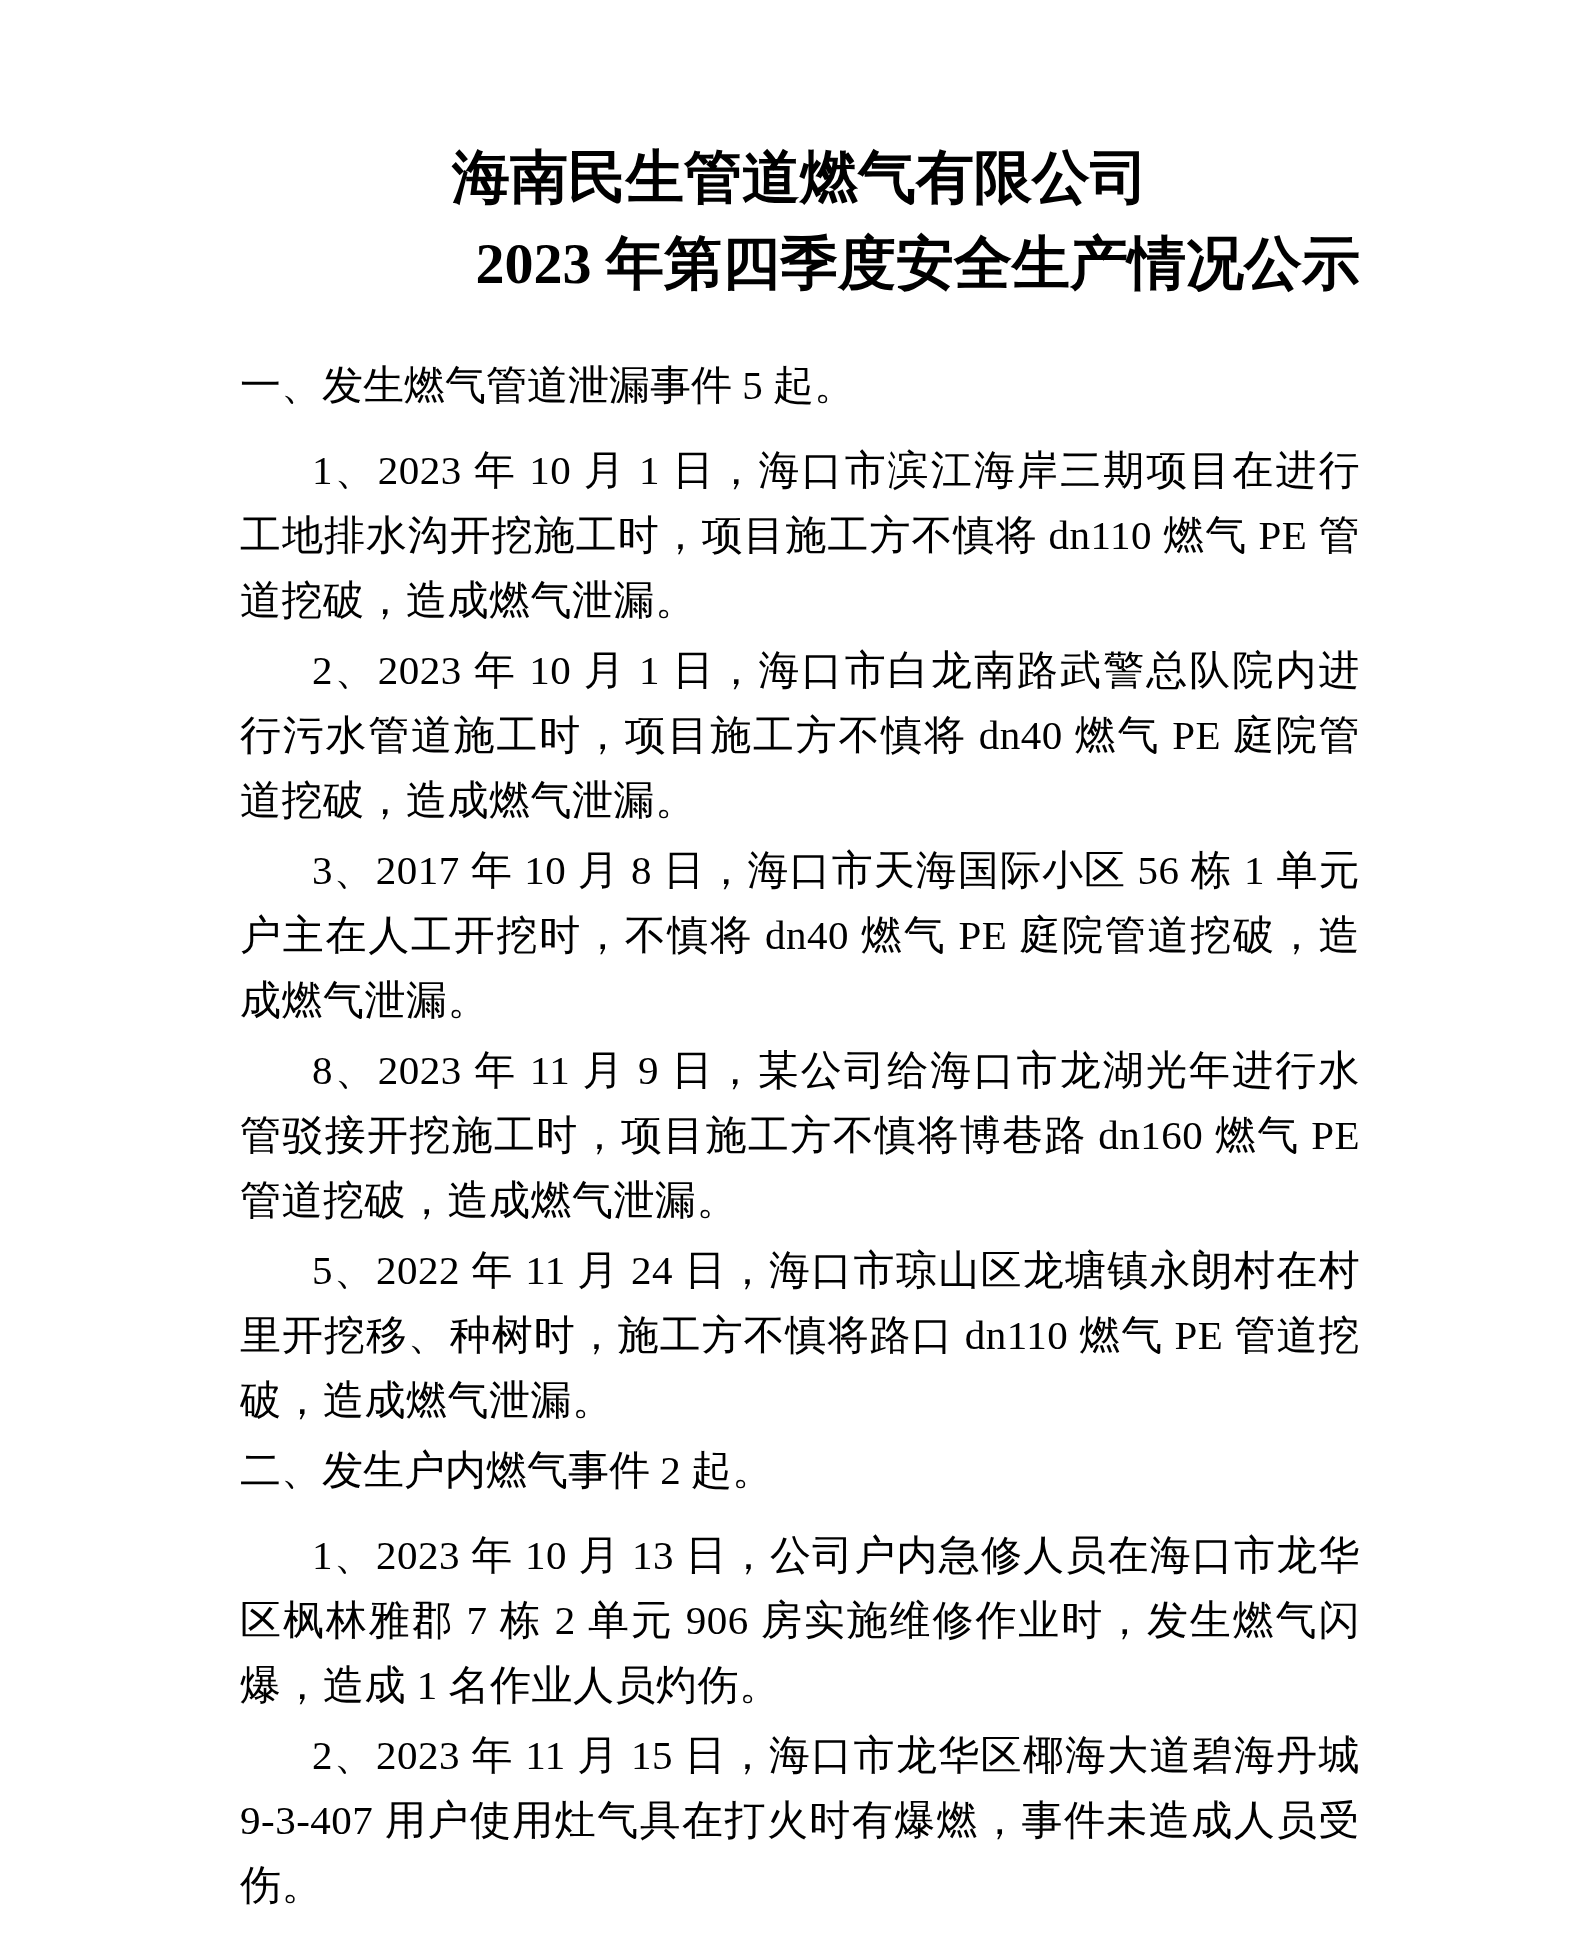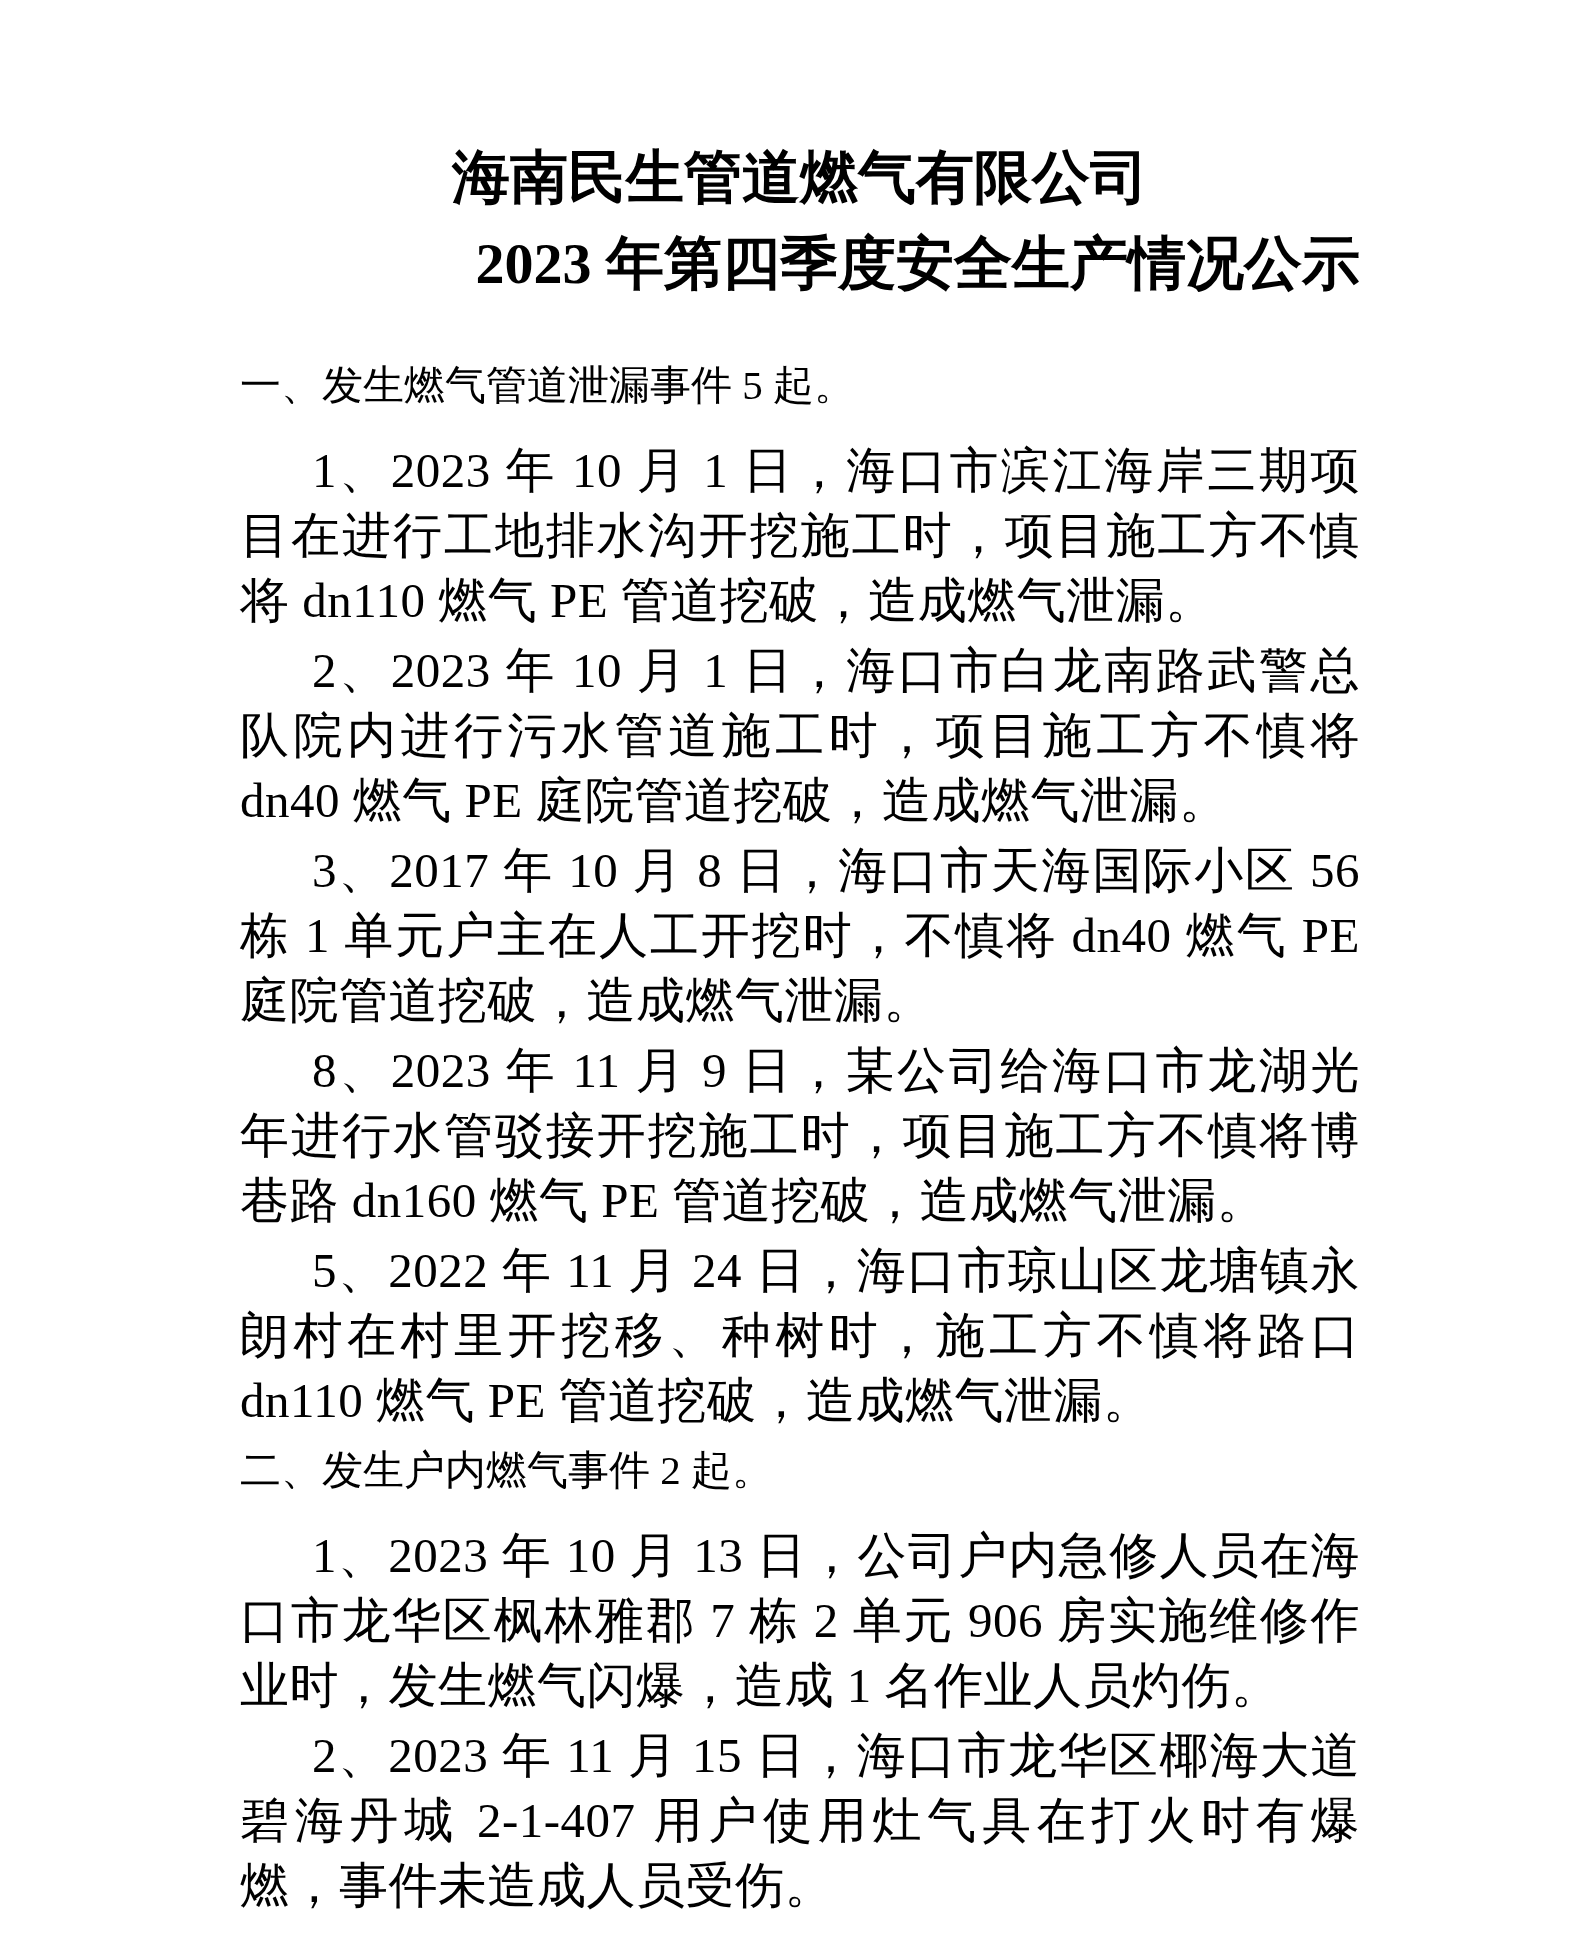--- a/index.html
+++ b/index.html
@@ -32,21 +32,21 @@
     margin: 0 0 46px 0;
     text-align: right;
   }
   .section-heading {
     font-size: 41px;
     line-height: 65px;
     font-weight: normal;
     margin: 2px 0 20px 0;
   }
   .para {
-    font-size: 49px;
+    font-size: 41px;
     line-height: 65px;
     margin: 0 0 5px 0;
     text-indent: 72px;           
     text-align: justify;
     text-align-last: left;
     letter-spacing: 0.5px;
   }
 </style>
 </head>
 <body>
@@ -67,16 +67,16 @@
     <p class="para">3、2017 年 10 月 8 日，海口市天海国际小区 56 栋 1 单元户主在人工开挖时，不慎将 dn40 燃气 PE 庭院管道挖破，造成燃气泄漏。</p>
 
     <p class="para">8、2023 年 11 月 9 日，某公司给海口市龙湖光年进行水管驳接开挖施工时，项目施工方不慎将博巷路 dn160 燃气 PE 管道挖破，造成燃气泄漏。</p>
 
     <p class="para">5、2022 年 11 月 24 日，海口市琼山区龙塘镇永朗村在村里开挖移、种树时，施工方不慎将路口 dn110 燃气 PE 管道挖破，造成燃气泄漏。</p>
 
     <h2 class="section-heading">二、发生户内燃气事件 2 起。</h2>
 
     <p class="para">1、2023 年 10 月 13 日，公司户内急修人员在海口市龙华区枫林雅郡 7 栋 2 单元 906 房实施维修作业时，发生燃气闪爆，造成 1 名作业人员灼伤。</p>
 
-    <p class="para">2、2023 年 11 月 15 日，海口市龙华区椰海大道碧海丹城 2-1-407 用户使用灶气具在打火时有爆燃，事件未造成人员受伤。</p>
+    <p class="para">2、2023 年 11 月 15 日，海口市龙华区椰海大道碧海丹城 9-3-407 用户使用灶气具在打火时有爆燃，事件未造成人员受伤。</p>
 
   </div>
 </div>
 
 </body></html>

